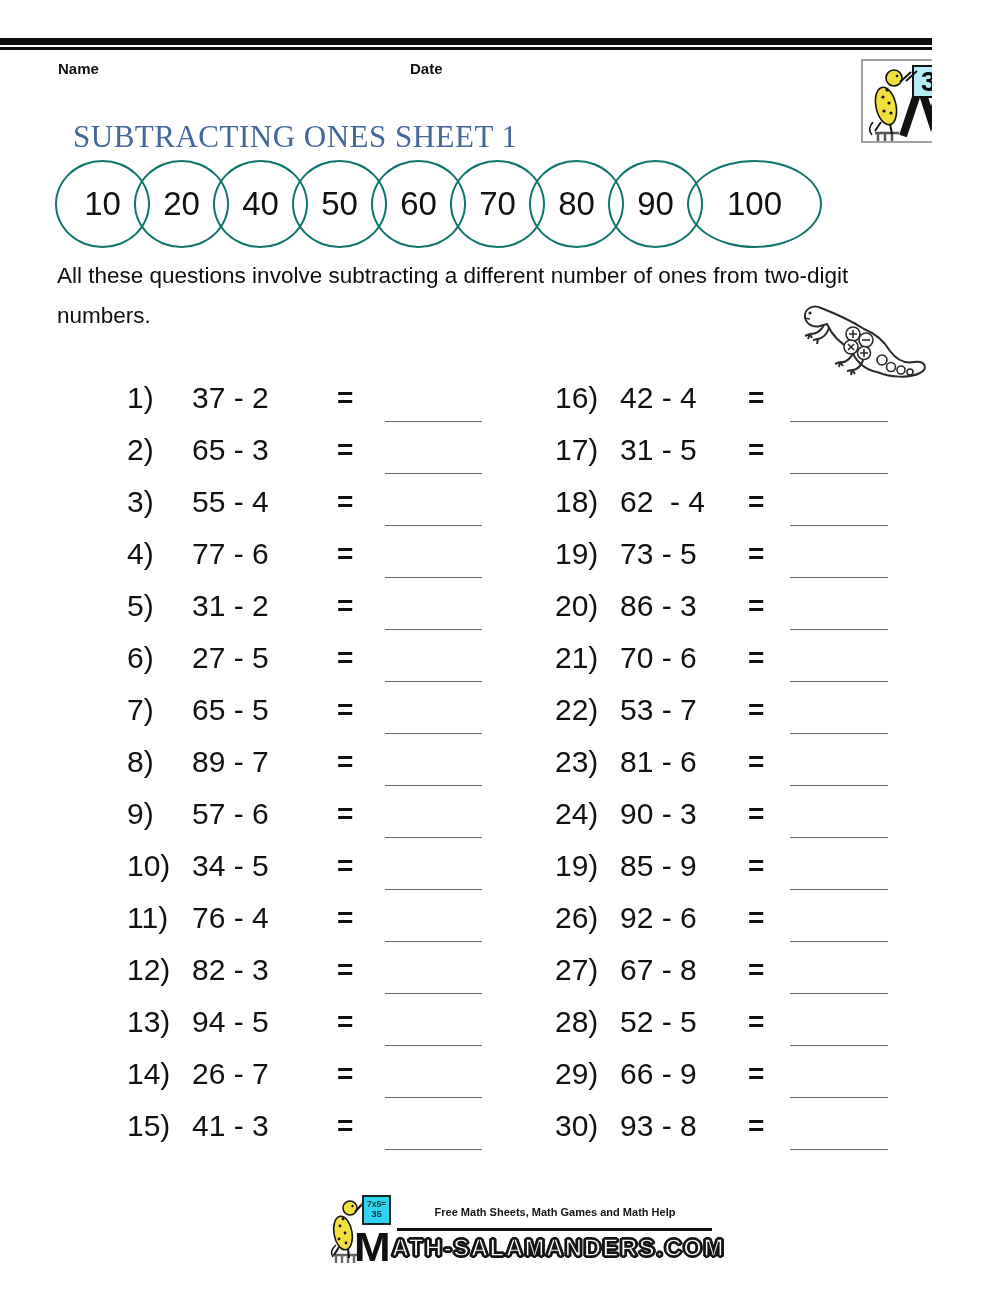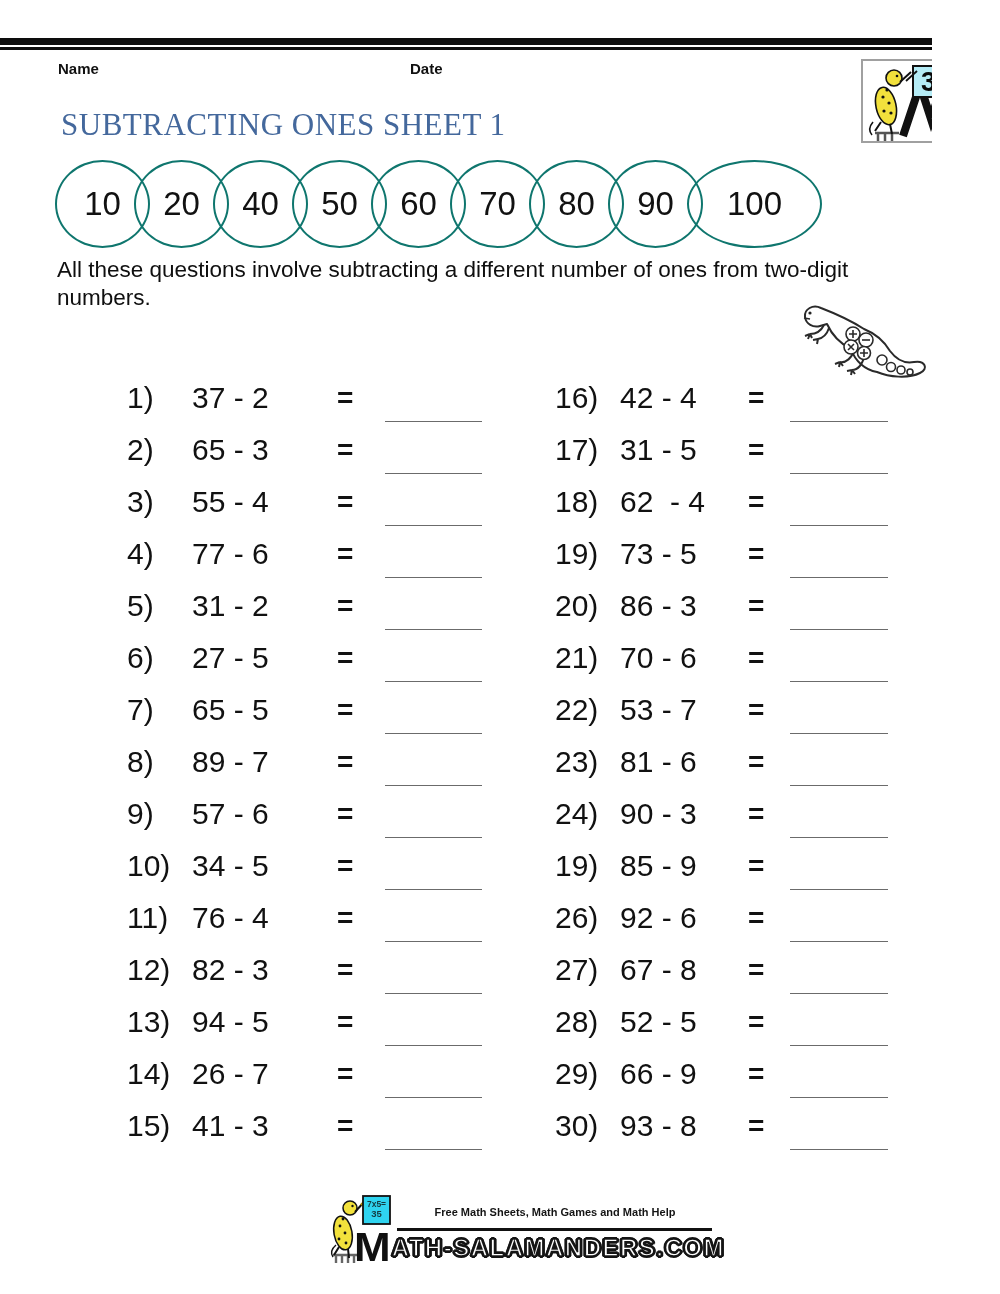--- a/index.html
+++ b/index.html
@@ -7,33 +7,33 @@
         font-family:"Liberation Sans",sans-serif;color:#111;overflow:hidden;}
 
   .top-rule{position:absolute;top:38px;left:0;width:1000px;height:12px;box-sizing:border-box;
             border-top:7px solid #0d0d0d;border-bottom:3px solid #0d0d0d;background:#fff;}
 
   .name-label{position:absolute;left:58px;top:60px;font-size:15px;font-weight:600;}
   .date-label{position:absolute;left:410px;top:60px;font-size:15px;font-weight:600;}
 
   .grade-logo{position:absolute;left:861px;top:59px;}
 
-  .title{position:absolute;left:57px;top:103px;margin:4px;
+  .title{position:absolute;left:57px;top:103px;margin:16px;
          font-family:"Liberation Serif","DejaVu Serif",serif;
          font-size:31px;font-weight:500;color:#44689c;letter-spacing:.5px;}
 
   .ovals{position:absolute;left:55px;top:160px;display:flex;align-items:center;}
   .oval{box-sizing:border-box;width:95px;height:88px;border:2px solid #0f766e;border-radius:50%;
         display:flex;align-items:center;justify-content:center;font-size:33px;margin-left:-16px;
         background:transparent;}
   .oval:first-child{margin-left:0;}
   .oval:last-child{width:135px;}
 
   .instructions{position:absolute;left:57px;top:256px;width:880px;margin:0;
-                font-size:22.5px;line-height:28px;color:#0f0f0f;}
+                font-size:22.5px;line-height:40px;color:#0f0f0f;}
 
   .lizard{position:absolute;left:796px;top:298px;}
 
   .col{position:absolute;top:372px;}
   .col-left{left:127px;}
   .col-right{left:555px;}
   .prob-row{display:flex;height:52px;align-items:center;}
   .p-num{width:65px;font-size:30px;}
   .p-expr{font-size:30px;white-space:pre;}
   .col-left .p-expr{width:145px;}

